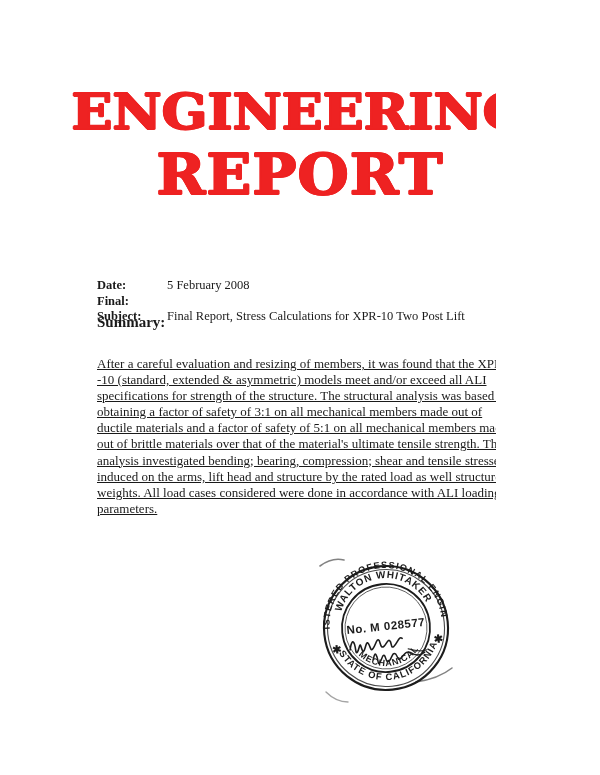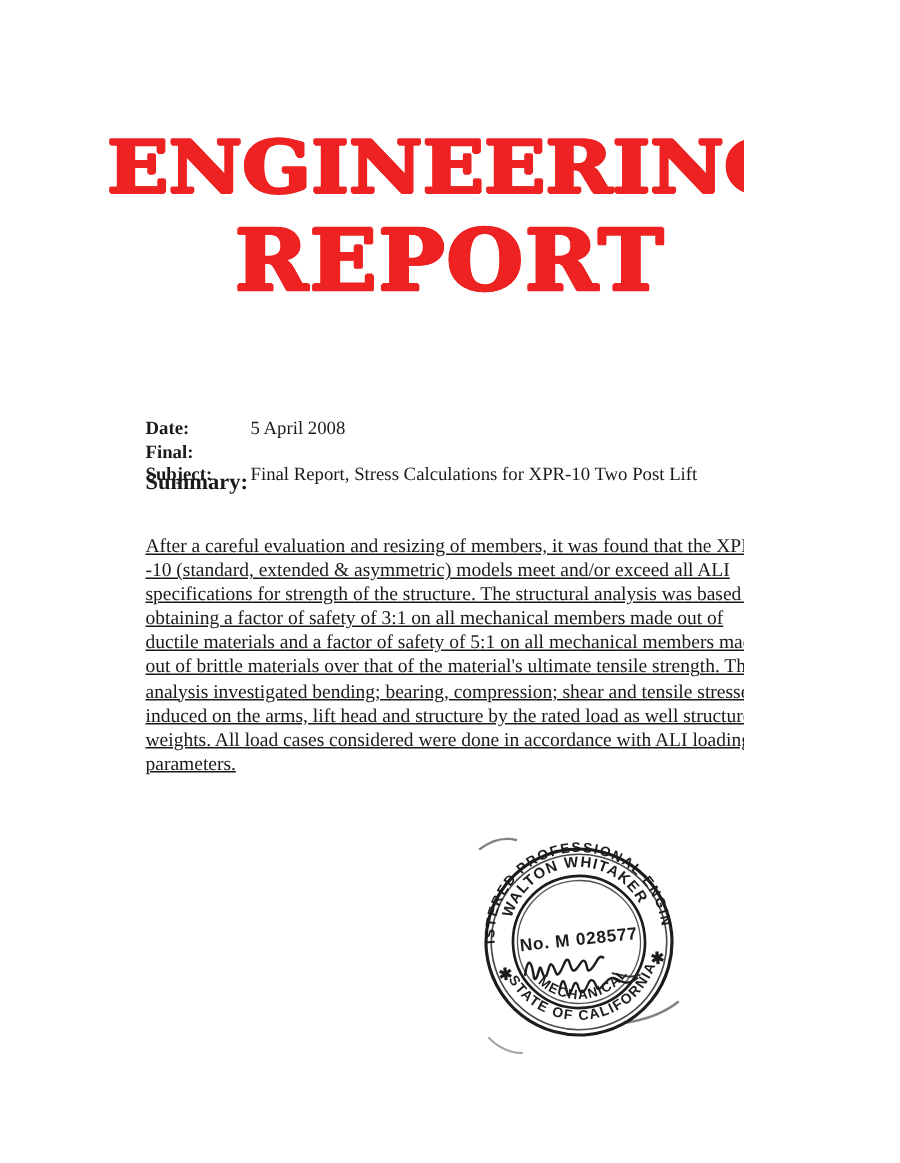--- a/index.html
+++ b/index.html
@@ -117,21 +117,21 @@
 <div class="page">
 
   <div class="masthead">
     <span class="masthead-line masthead-line-1">ENGINEERING</span>
     <span class="masthead-line masthead-line-2">REPORT</span>
   </div>
 
   <div class="fields">
     <div class="field-row">
       <span class="field-label">Date:</span>
-      <span class="field-value">5 April 2008</span>
+      <span class="field-value">5 February 2008</span>
     </div>
     <div class="field-row">
       <span class="field-label">Final:</span>
     </div>
     <div class="field-row">
       <span class="field-label">Subject:</span>
       <span class="field-value">Final Report, Stress Calculations for XPR-10 Two Post Lift</span>
     </div>
   </div>
 

